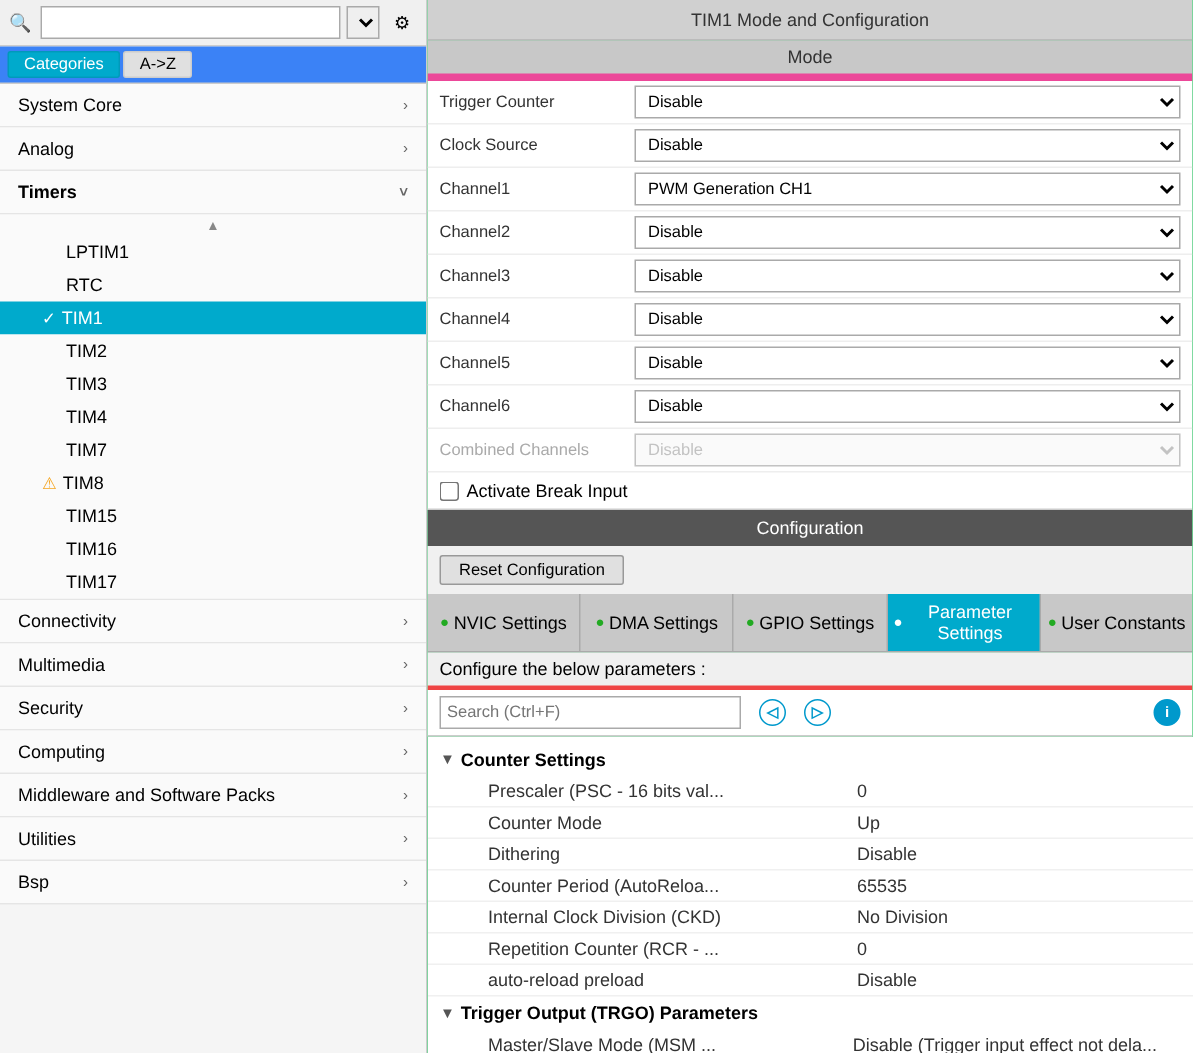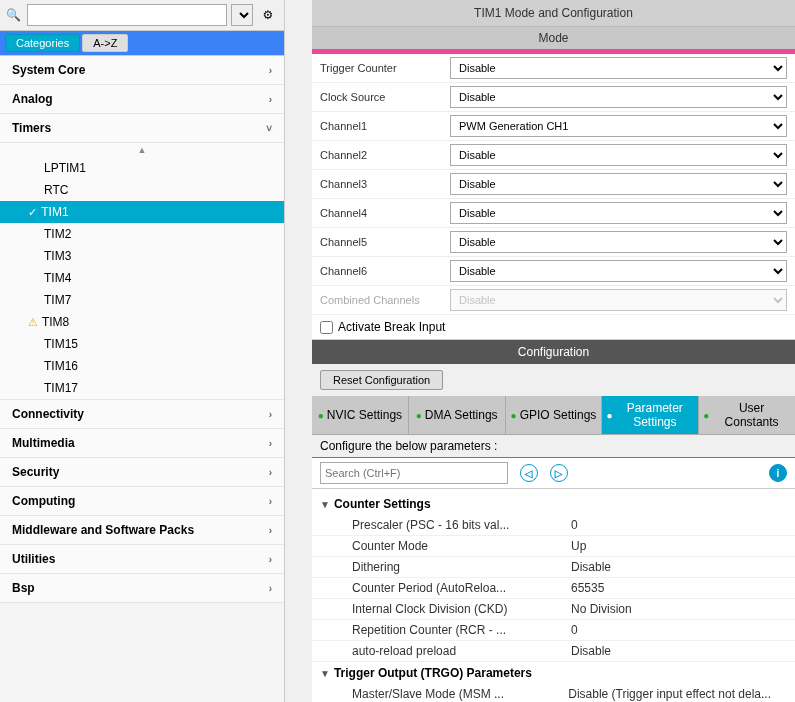--- a/index.html
+++ b/index.html
@@ -70,21 +70,21 @@
 
     .nav-item {
       display: flex;
       align-items: center;
       justify-content: space-between;
       padding: 7px 12px;
       cursor: pointer;
       border-bottom: 1px solid #e5e5e5;
       background: #fafafa;
     }
-    .nav-item.section { font-weight: bold; text-align: right; }
+    .nav-item.section { font-weight: normal; text-align: right; }
 
     .nav-sub-item {
       display: flex;
       align-items: center;
       padding: 4px 12px 4px 28px;
       cursor: pointer;
       background: #fafafa;
     }
     .nav-sub-item.selected {
       background: #00aacc;
@@ -123,21 +123,20 @@
     }
 
     
     .right-panel {
       flex: 1;
       display: flex;
       flex-direction: column;
       background: #22c55e;
       height: 702px;
       overflow: hidden;
-      margin-left: 27px;
     }
 
     .panel-title {
       background: #d0d0d0;
       padding: 6px 10px;
       text-align: center;
       font-size: 12px;
       border-bottom: 1px solid #bbb;
       color: #333;
     }
@@ -240,21 +239,21 @@
       color: white;
     }
     .config-tab .dot { font-size: 10px; }
     .config-tab.active .dot { color: white; }
     .dot-green { color: #22aa22; }
 
     .params-banner {
       background: #f0f0f0;
       padding: 4px 8px;
       font-size: 11px;
-      border-bottom: 1px solid #ef4444;
+      border-bottom: 3px solid #ef4444;
     }
 
     .params-search-row {
       display: flex;
       align-items: center;
       padding: 4px 8px;
       gap: 12px;
       background: white;
       border-bottom: 1px solid #ccc;
     }

